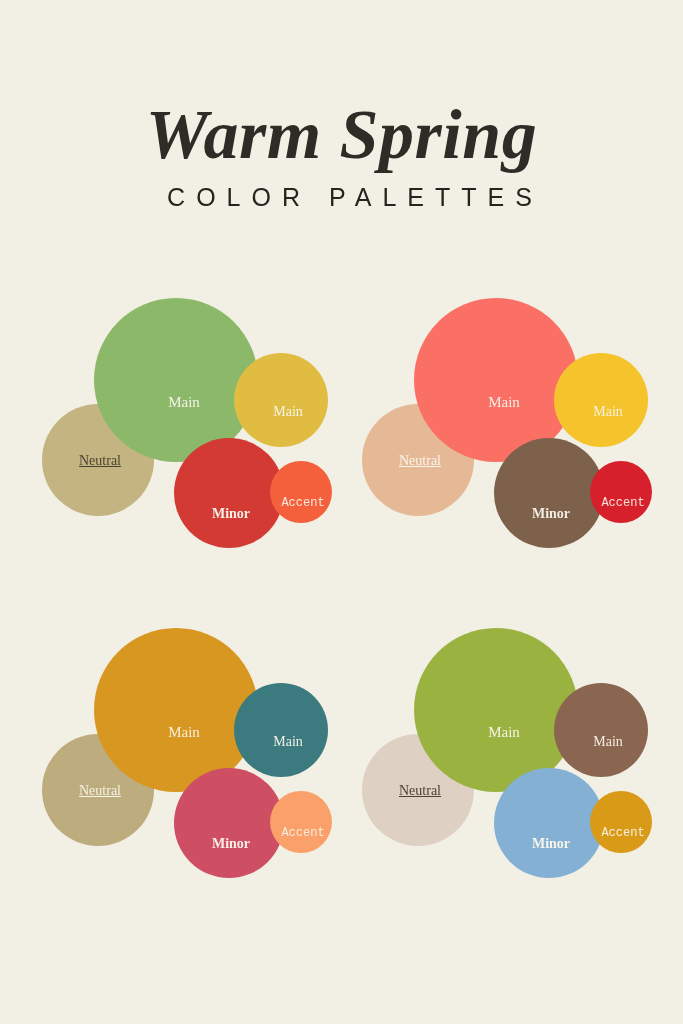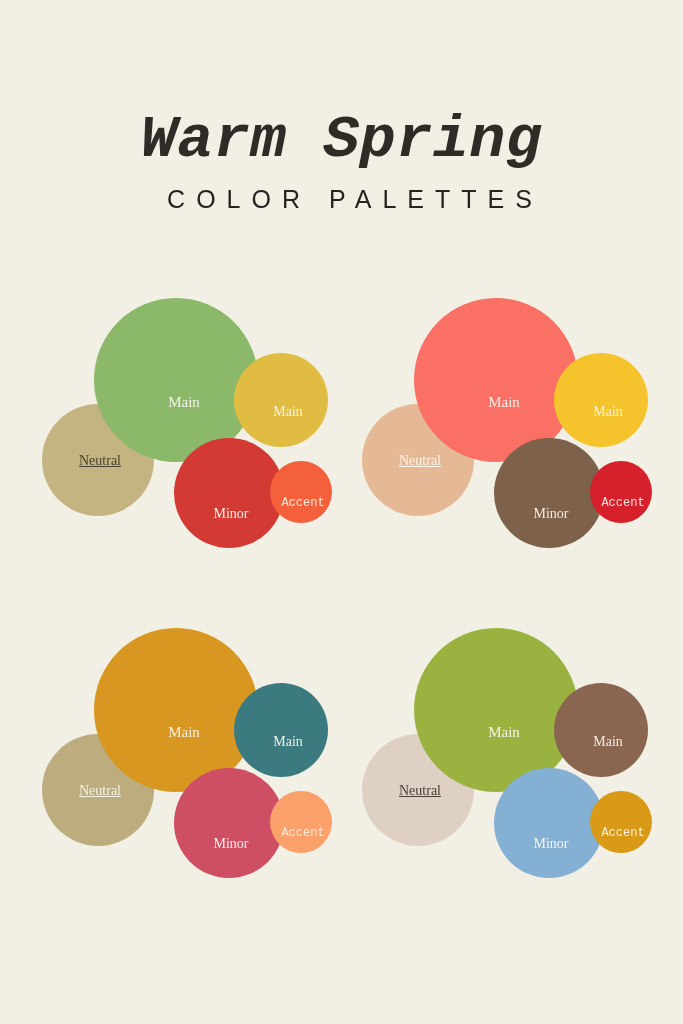--- a/index.html
+++ b/index.html
@@ -23,28 +23,28 @@
 
   
   .header {
     position: absolute;
     top: 96px;
     left: 0;
     width: 683px;
     text-align: center;
   }
   .title {
-    font-family: Liberation Mono, monospace;
+    font-family: Liberation Serif, serif;
     font-style: italic;
     font-weight: 700;
-    font-size: 60px;
+    font-size: 70px;
     line-height: 0.95;
     letter-spacing: 0.5px;
     color: #2f2c28;
-    margin: 16px;
+    margin: 6px;
     white-space: nowrap;
   }
   .subtitle {
     font-family: "Liberation Sans", sans-serif;
     font-weight: 400;
     font-size: 25px;
     letter-spacing: 11px;
     text-indent: 11px;
     color: #262320;
     margin: 14px 0 0 16px;
@@ -104,20 +104,21 @@
     z-index: 1;
     text-decoration: underline;
   }
   .c-neutral .lbl { transform: translate(2px, 1px); }
 
   .c-minor {
     width: 110px; height: 110px;
     left: 132px; top: 150px;
     font-size: 14px;
     z-index: 4;
+    font-weight: bold;
   }
   .c-minor .lbl { transform: translate(2px, 21px); }
 
   .c-accent {
     width: 62px; height: 62px;
     left: 228px; top: 173px;
     font-size: 12px;
     z-index: 5;
     font-family: Liberation Mono, monospace;
   }

